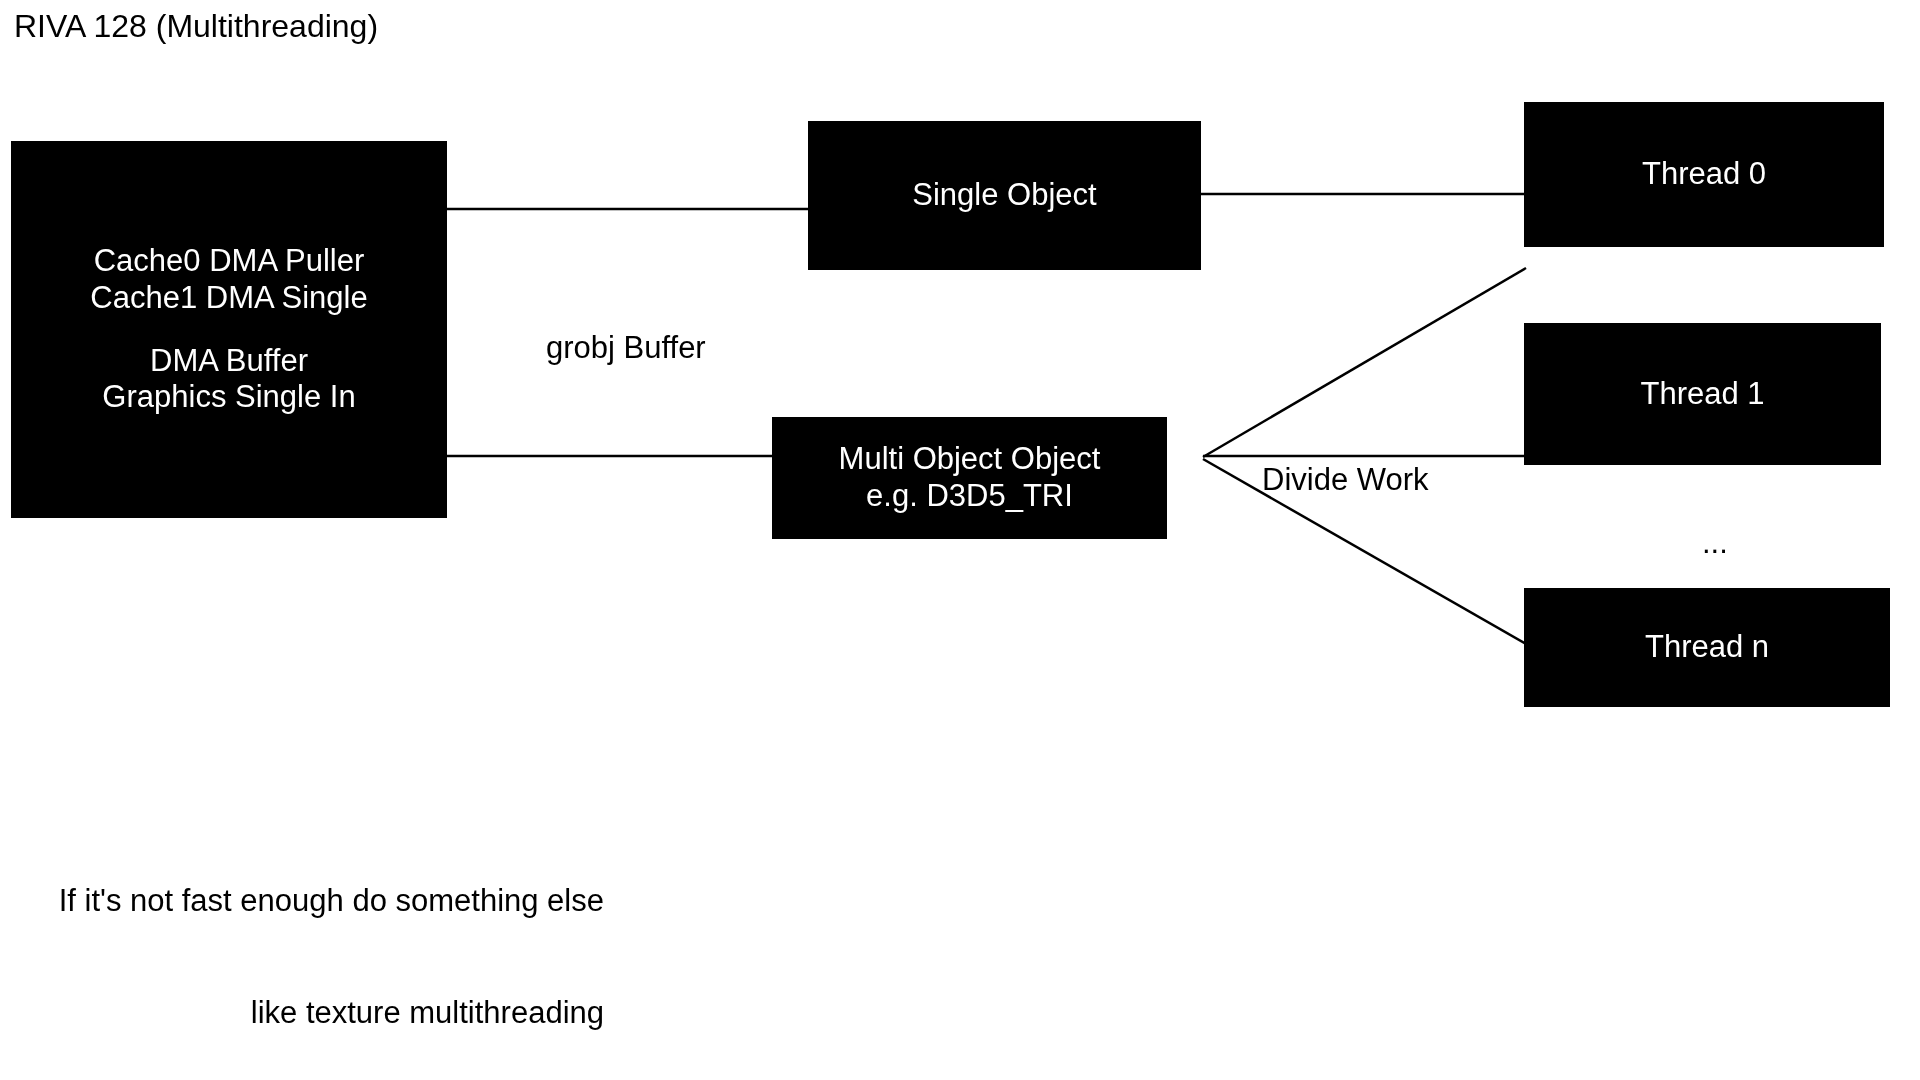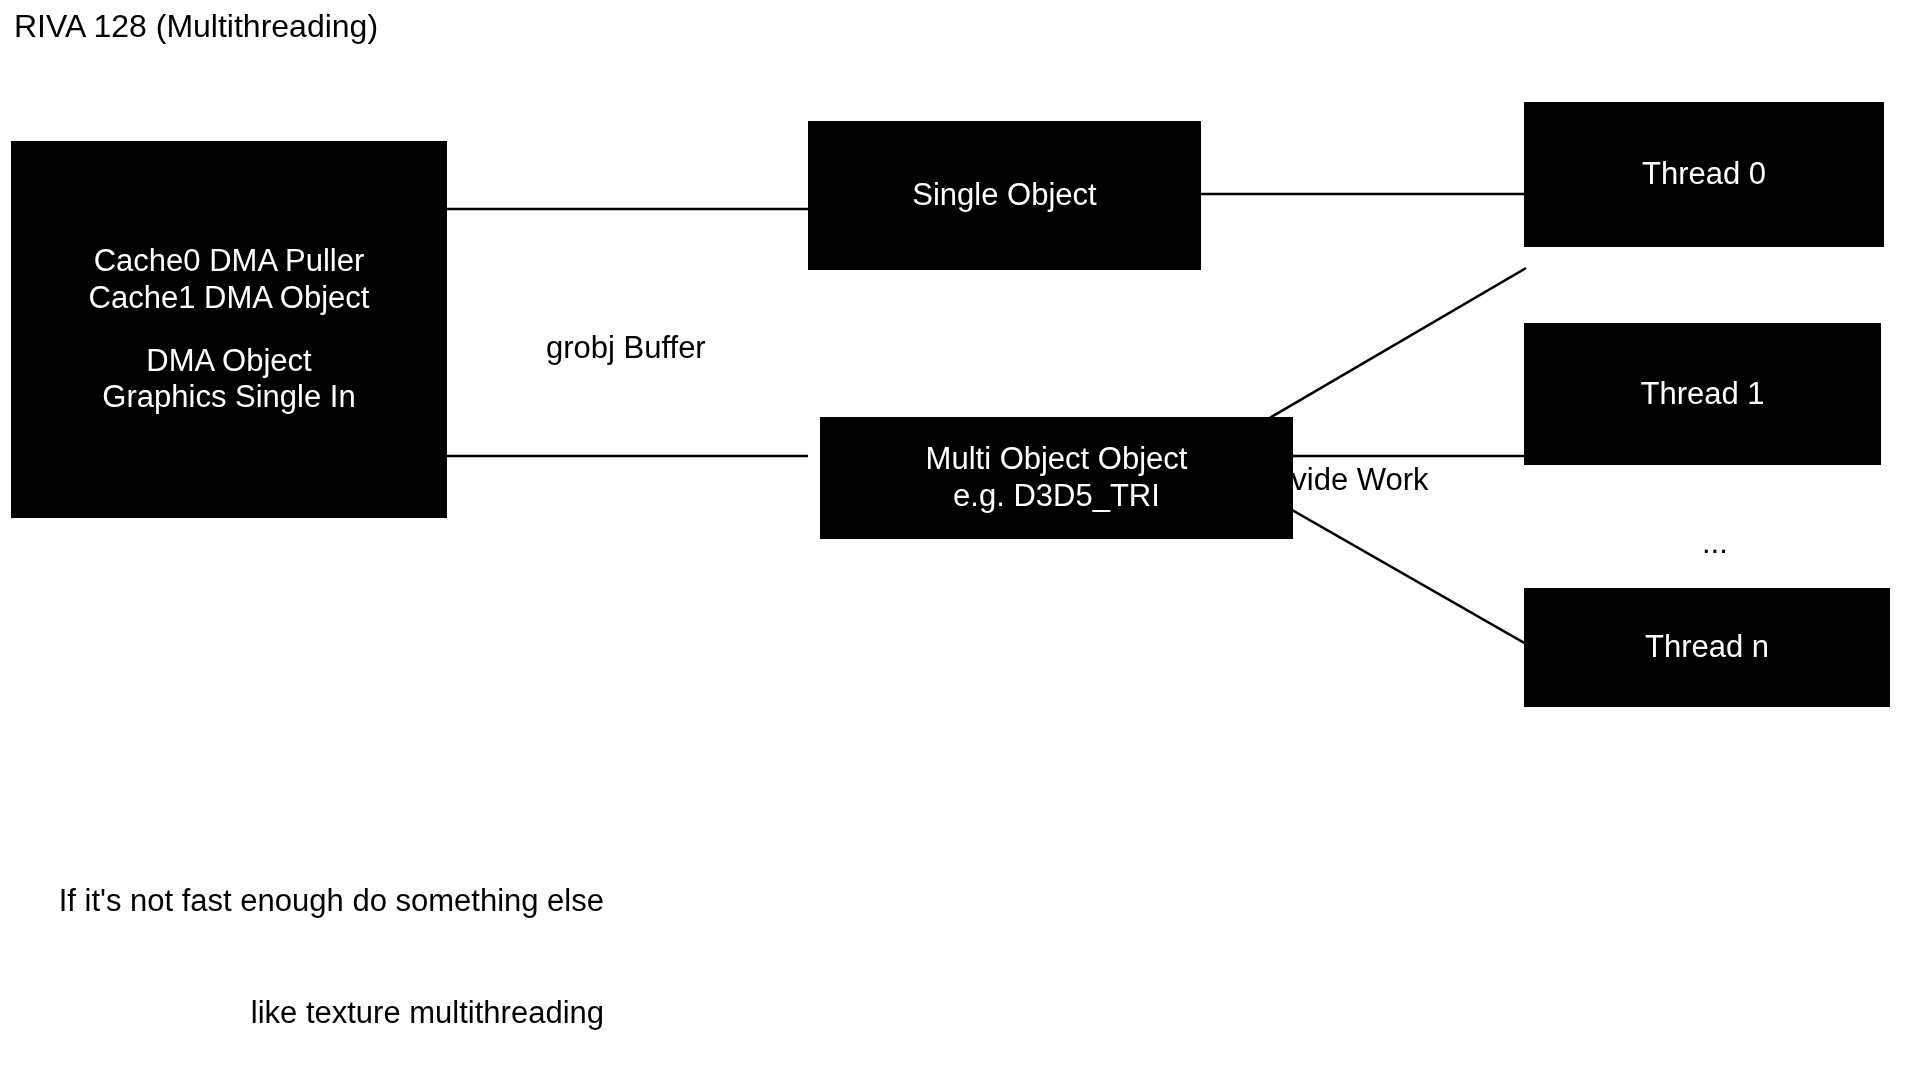--- a/index.html
+++ b/index.html
@@ -79,21 +79,21 @@
     z-index: 4;
     line-height: 1.2;
     text-align: right;
     white-space: pre;
   }
   .footnote .line { display: block; }
 
   
   #node-dma        { left: 11px;   top: 141px; width: 436px;  height: 377px; }
   #node-single     { left: 808px;  top: 121px; width: 393px;  height: 149px; }
-  #node-multi      { left: 820px;  top: 417px; width: 473px;  height: 122px; }
+  #node-multi      { left: 772px;  top: 417px; width: 395px;  height: 122px; }
   #node-thread0    { left: 1524px; top: 102px; width: 360px;  height: 145px; }
   #node-thread1    { left: 1524px; top: 323px; width: 357px;  height: 142px; }
   #node-threadn    { left: 1524px; top: 588px; width: 366px;  height: 119px; }
 
   #label-grobj      { left: 546px;  top: 330px; }
   #label-divide     { left: 1262px; top: 417px; margin-top: 45px; }
   #label-ellipsis   { left: 1702px; top: 525px; }
   #footnote-block   { left: -8px;   top: 808px; width: 612px; }
 </style>
 </head>
@@ -113,23 +113,23 @@
 
     <line x1="1203" y1="457" x2="1526" y2="268" stroke="#000000" stroke-width="2.5"></line>
 
     <line x1="1203" y1="456" x2="1524" y2="456" stroke="#000000" stroke-width="2.5"></line>
 
     <line x1="1203" y1="459" x2="1526" y2="644" stroke="#000000" stroke-width="2.5"></line>
   </svg>
 
   <div class="node" id="node-dma">
     <span class="line">Cache0 DMA Puller</span>
-    <span class="line">Cache1 DMA Object</span>
+    <span class="line">Cache1 DMA Single</span>
     <span class="spacer"></span>
-    <span class="line">DMA Object</span>
+    <span class="line">DMA Buffer</span>
     <span class="line">Graphics Single In</span>
   </div>
 
   <div class="node" id="node-single">
     <span class="line">Single Object</span>
   </div>
 
   <div class="node" id="node-multi">
     <span class="line">Multi Object Object</span>
     <span class="line">e.g. D3D5_TRI</span>

